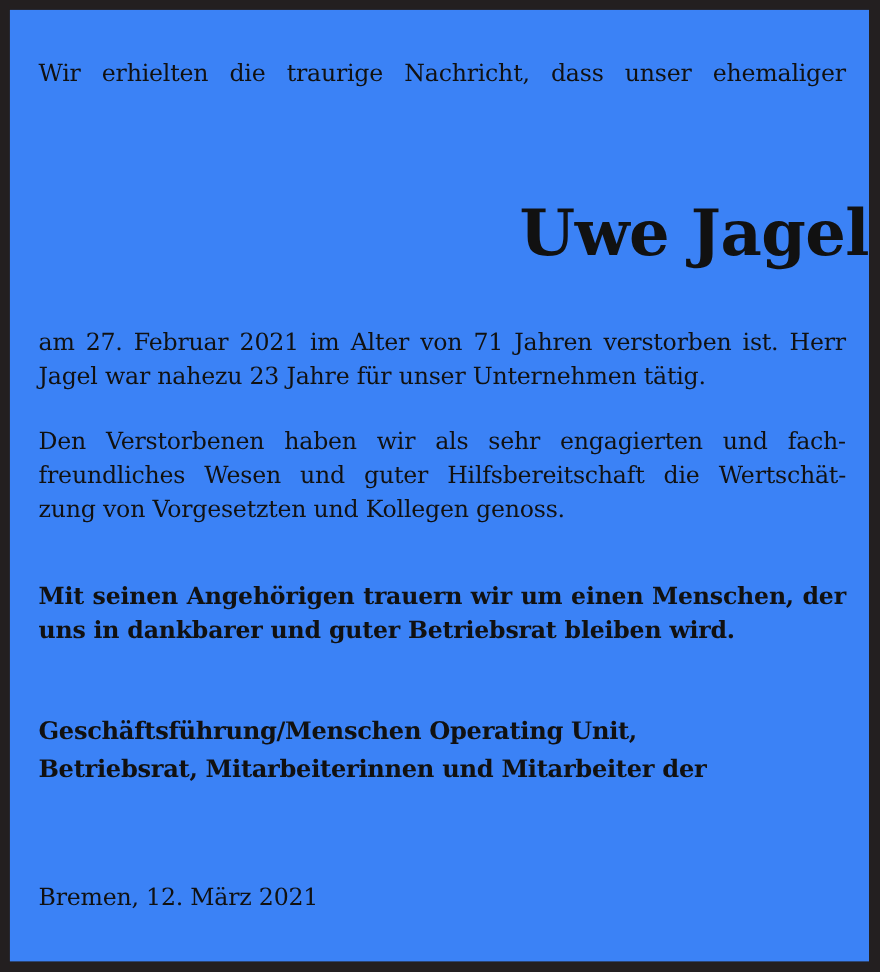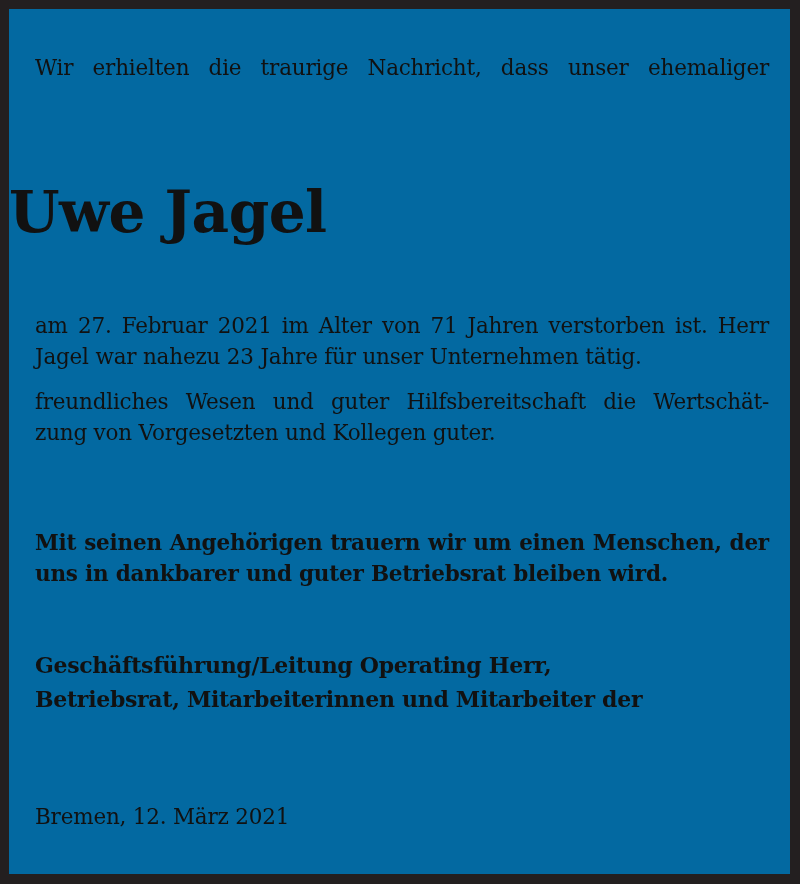--- a/index.html
+++ b/index.html
@@ -6,47 +6,47 @@
     body {
       width: 800px; height: 884px;
       background: #231f20;
       overflow: hidden;
       position: relative;
     }
     .card {
       position: absolute;
       left: 9px; top: 9px;
       width: 781px; height: 865px;
-      background: #0369a1;
+      background: #3b82f6;
       color: #111111;
       font-family: "DejaVu Serif", "Liberation Serif", serif;
       box-sizing: border-box;
     }
     .txt {
       position: absolute;
       left: 26px;
       width: 734px;
       font-size: 21.5px;
       line-height: 31px;
       letter-spacing: -0.2px;
       margin: 0;
     }
     .intro { top: 43px; word-spacing: 2px; }
     .name {
       position: absolute;
       left: 0; width: 100%;
       top: 168px;
-      text-align: left;
+      text-align: right;
       font-weight: bold;
       font-size: 58px;
       line-height: 70px;
       letter-spacing: -0.5px;
       margin: 0;
     }
-    .p1 { top: 301px; }
+    .p1 { top: 287px; }
     .p2 { top: 377px; text-align: justify; }
     .p3 { top: 518px; font-weight: bold; }
     .sign {
       position: absolute;
       left: 26px; width: 740px;
       top: 639px;
       font-weight: bold;
       font-size: 22px;
       line-height: 34px;
       letter-spacing: -0.3px;
@@ -66,29 +66,30 @@
   </p>
 
   <h1 class="name">Uwe Jagel</h1>
 
   <p class="txt p1">
     <span class="jl">am 27. Februar 2021 im Alter von 71 Jahren verstorben ist. Herr</span>
     <span class="ln">Jagel war nahezu 23 Jahre für unser Unternehmen tätig.</span>
   </p>
 
   <p class="txt p2">
+    <span class="jl">Den Verstorbenen haben wir als sehr engagierten und fach-</span>
     <span class="jl">freundliches Wesen und guter Hilfsbereitschaft die Wertschät-</span>
-    <span class="ln">zung von Vorgesetzten und Kollegen guter.</span>
+    <span class="ln">zung von Vorgesetzten und Kollegen genoss.</span>
   </p>
 
   <p class="txt p3">
     <span class="jl">Mit seinen Angehörigen trauern wir um einen Menschen, der</span>
     <span class="ln">uns in dankbarer und guter Betriebsrat bleiben wird.</span>
   </p>
 
   <p class="sign">
-    <span class="ln">Geschäftsführung/Leitung Operating Herr,</span>
+    <span class="ln">Geschäftsführung/Menschen Operating Unit,</span>
     <span class="ln">Betriebsrat, Mitarbeiterinnen und Mitarbeiter der</span>
   </p>
 
   <p class="txt place">Bremen, 12. März 2021</p>
 
 </div>
 
 </body></html>

